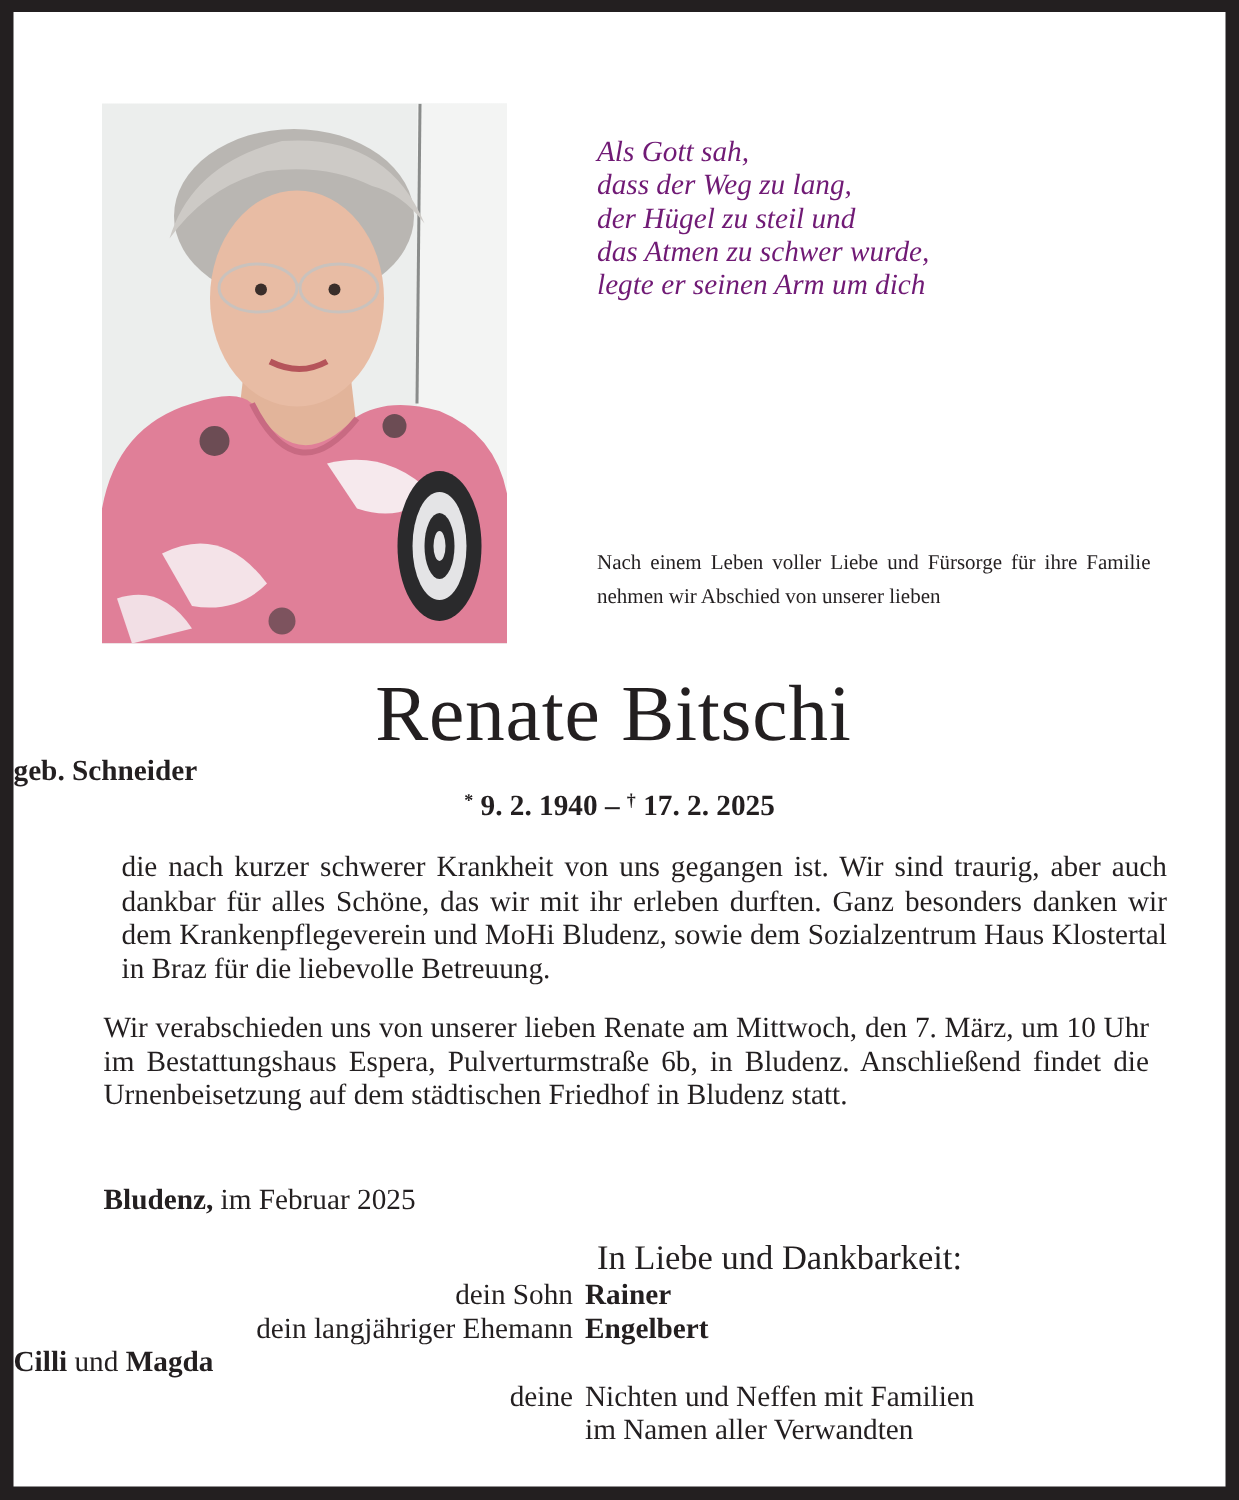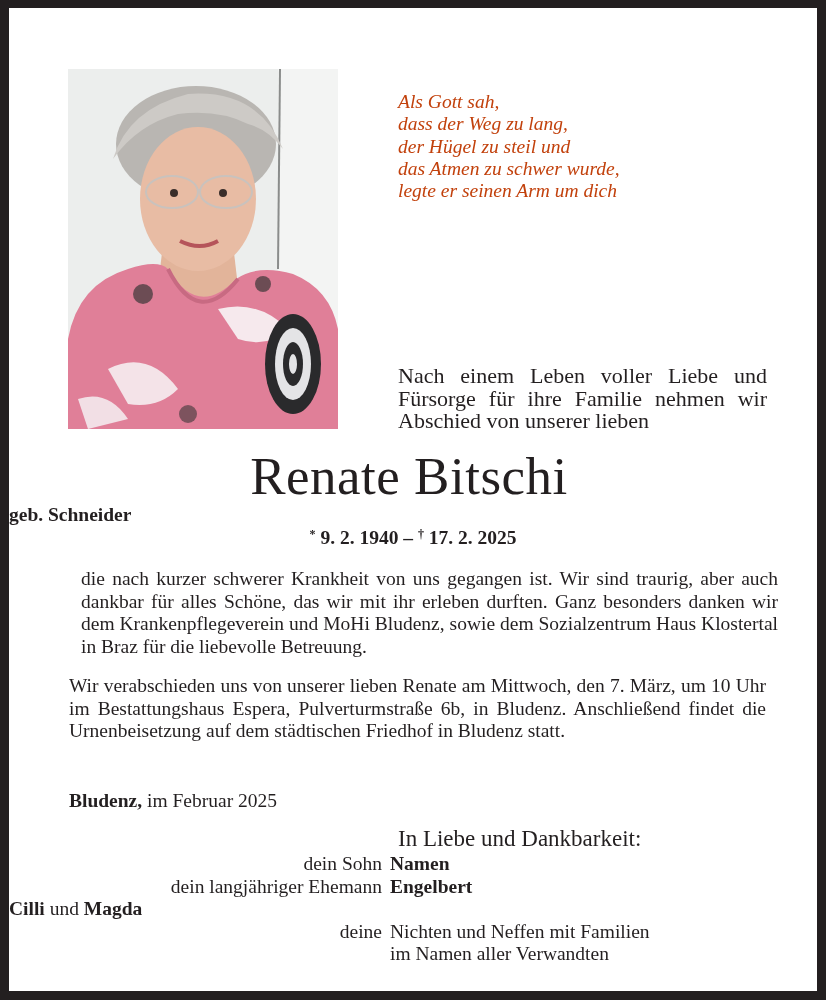--- a/index.html
+++ b/index.html
@@ -25,29 +25,29 @@
       background: linear-gradient(180deg, #eef0ef 0%, #e9ecea 60%, #e4e6e5 100%);
     }
     .photo svg { display: block; }
     .poem {
       position: absolute;
       left: 389px; top: 83px;
       font-family: "Liberation Serif", serif;
       font-style: italic;
       font-size: 19.5px;
       line-height: 22.3px;
-      color: #c2410c;
+      color: #701a75;
     }
     .poem div { white-space: nowrap; }
     .intro {
       position: absolute;
       left: 389px; top: 357px;
       width: 369px;
       font-family: "Liberation Serif", serif;
-      font-size: 22px;
+      font-size: 14px;
       line-height: 22.5px;
       text-align: justify;
       text-align-last: left;
     }
     .name {
       position: absolute;
       left: 0; top: 438px;
       width: 800px;
       text-align: center;
       font-family: "Liberation Serif", serif;
@@ -186,21 +186,21 @@
 
   <div class="place">
     <b>Bludenz,</b><span> im Februar 2025</span>
   </div>
 
   <div class="thanks-head">In Liebe und Dankbarkeit:</div>
 
   <div class="signers">
     <div class="srow">
       <span class="rel">dein Sohn</span>
-      <span class="who"><b>Namen</b></span>
+      <span class="who"><b>Rainer</b></span>
     </div>
     <div class="srow">
       <span class="rel">dein langjähriger Ehemann</span>
       <span class="who"><b>Engelbert</b></span>
     </div>
     <div class="srow">
       <span class="who"><b>Cilli</b><span> und </span><b>Magda</b></span>
     </div>
     <div class="srow">
       <span class="rel">deine</span>

